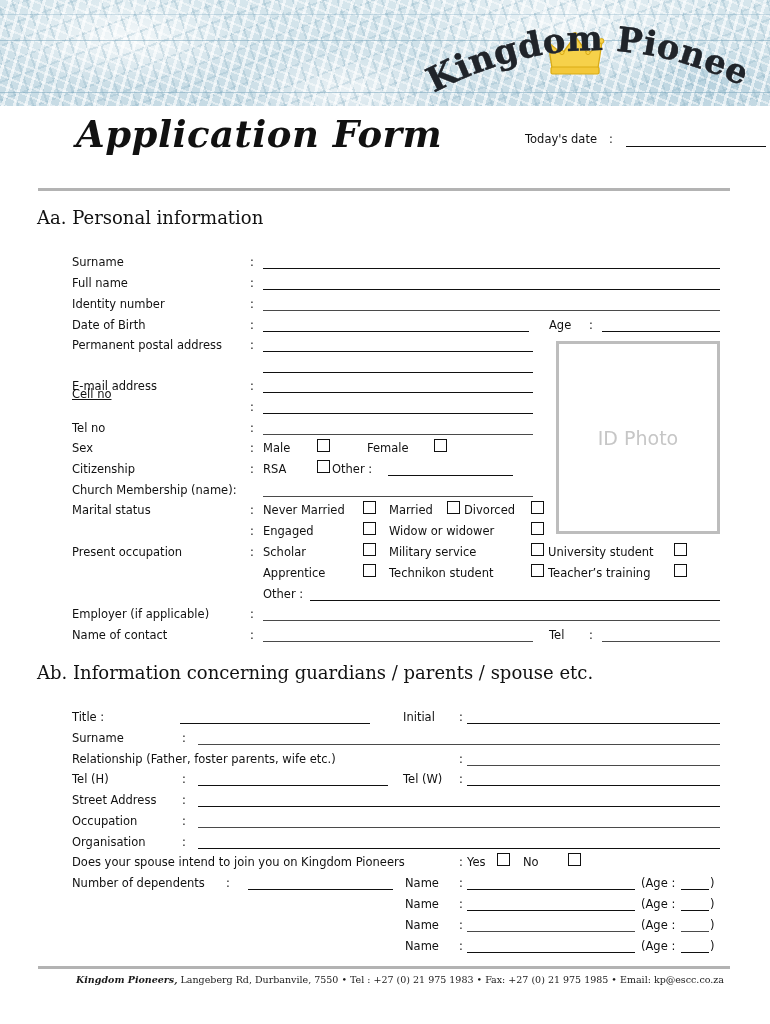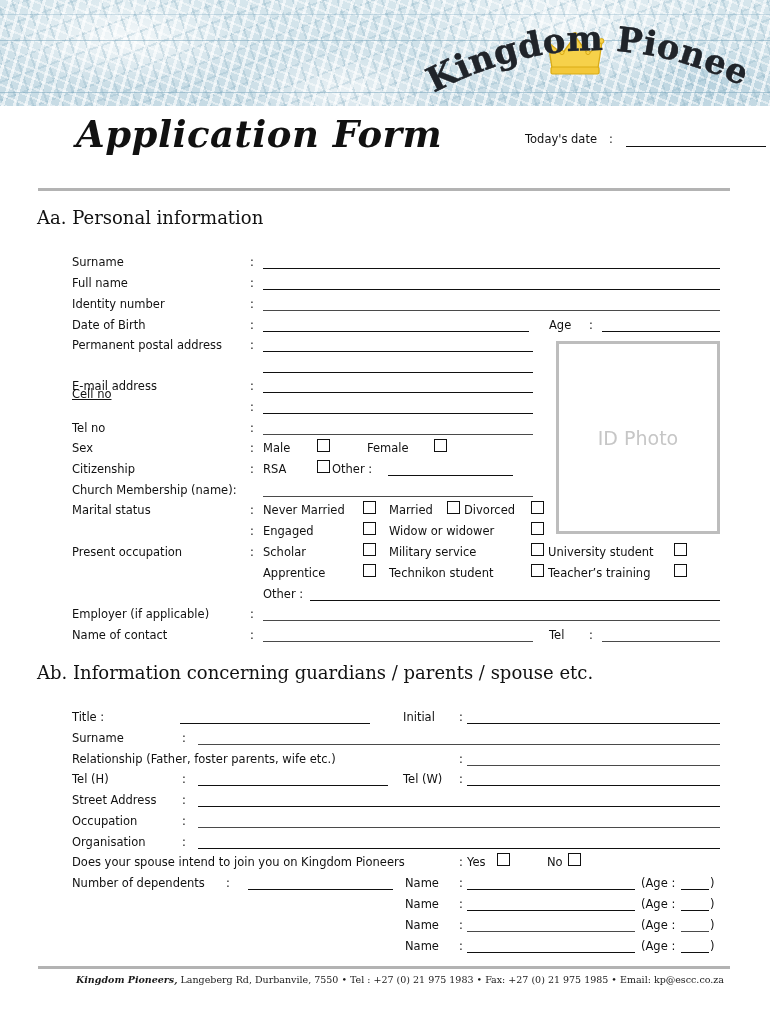--- a/index.html
+++ b/index.html
@@ -357,21 +357,21 @@
 <div class="line thin" style="left:198px; top:827px; width:522px;"></div>
 
 <div class="lbl" style="left:72px; top:835px;">Organisation</div>
 <div class="colon" style="left:182px; top:835px;">:</div>
 <div class="line" style="left:198px; top:848px; width:522px;"></div>
 
 <div class="lbl" style="left:72px; top:855px;">Does your spouse intend to join you on Kingdom Pioneers</div>
 <div class="colon" style="left:459px; top:855px;">:</div>
 <div class="lbl" style="left:467px; top:855px;">Yes</div>
 <div class="cbx" style="left:497px; top:853px;"></div>
-<div class="lbl" style="left:547px; top:855px;">No</div>
+<div class="lbl" style="left:523px; top:855px;">No</div>
 <div class="cbx" style="left:568px; top:853px;"></div>
 
 <div class="lbl" style="left:72px; top:876px;">Number of dependents</div>
 <div class="colon" style="left:226px; top:876px;">:</div>
 <div class="line" style="left:248px; top:889px; width:145px;"></div>
 
 <div class="lbl" style="left:405px; top:876px;">Name</div>
 <div class="colon" style="left:459px; top:876px;">:</div>
 <div class="line" style="left:467px; top:889px; width:168px;"></div>
 <div class="lbl" style="left:641px; top:876px;">(Age :</div>

